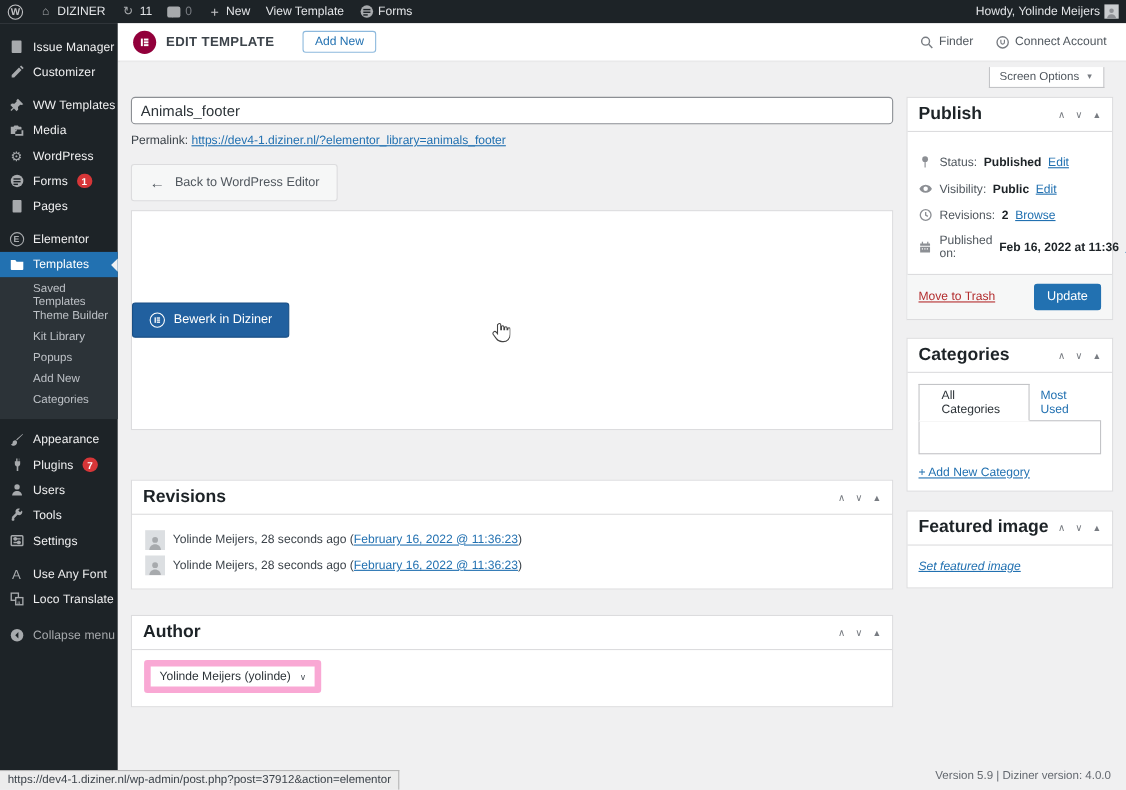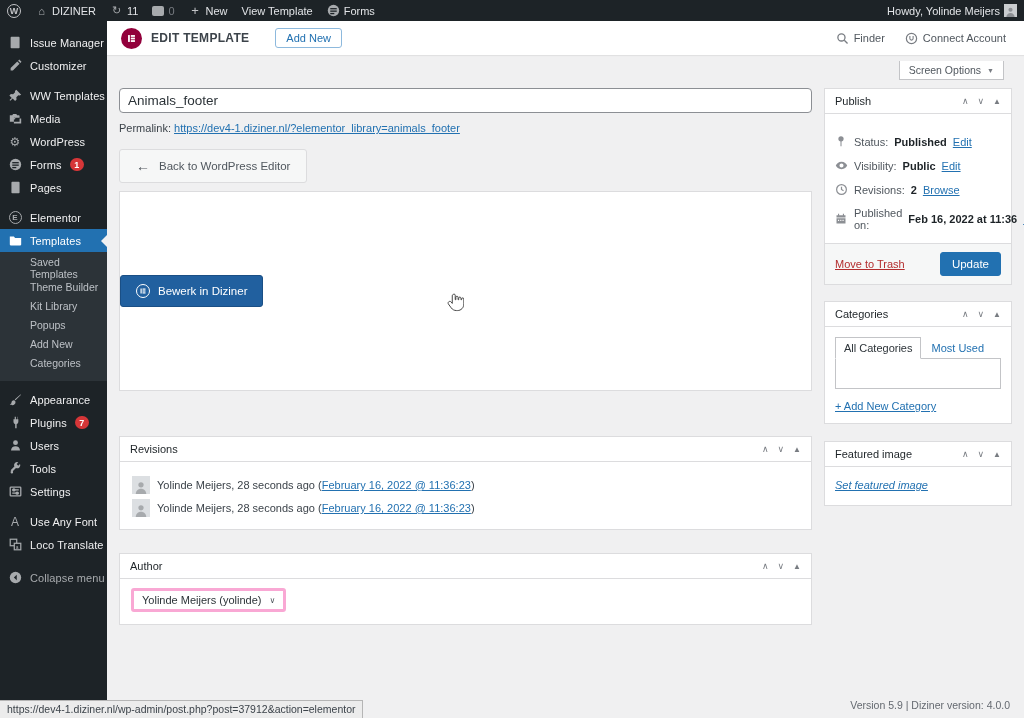--- a/index.html
+++ b/index.html
@@ -56,53 +56,53 @@
   .title-input { width:100%; height:25px; border:1px solid #8c8f94; border-radius:4px; padding:2px 8px; font-size:13.5px; color:#2c3338; background:#fff; font-family:inherit; }
   .permalink { margin-top:9px; font-size:11px; color:#3c434a; }
   .permalink a { text-decoration:underline; }
   .back-btn { margin-top:15px; display:inline-flex; align-items:center; gap:9px; background:#f6f7f7; border:1px solid #dcdcde; border-radius:3px; color:#50575e; font-size:11.5px; padding:8px 16px; cursor:pointer; font-family:inherit; }
   .editor-panel { margin-top:8px; height:200px; background:#fff; border:1px solid #dcdcde; display:flex; align-items:center; justify-content:flex-start; }
   .bewerk-btn { background:#21609f; border:1px solid #1a4f85; color:#fff; border-radius:3px; font-size:11.5px; padding:8px 15px; display:flex; align-items:center; gap:8px; cursor:pointer; font-family:inherit; }
   .bewerk-ico { width:14px; height:14px; border-radius:50%; border:1px solid #fff; display:flex; align-items:center; justify-content:center; }
 
   .panel { background:#fff; border:1px solid #dcdcde; }
   .panel-head { display:flex; align-items:center; padding:6px 10px; border-bottom:1px solid #dcdcde; }
-  .panel-title { font-size:11px; font-weight:normal; color:#1d2327; }
+  .panel-title { font-size:16px; font-weight:bold; color:#1d2327; }
   .panel-ctrls { margin-left:auto; display:flex; gap:9px; color:#787c82; font-size:9px; align-items:center; }
   .panel-ctrls span { cursor:pointer; }
   .panel-ctrls .tog { font-size:8px; }
 
   .revisions-panel { margin-top:45px; }
   .rev-body { padding:9px 12px 12px; }
   .rev-row { display:flex; align-items:center; gap:7px; margin-top:5px; font-size:11px; color:#3c434a; }
   .avatar { width:18px; height:18px; background:#dcdfe2; display:flex; align-items:flex-end; justify-content:center; overflow:hidden; flex:none; }
   .avatar svg { width:14px; height:14px; color:#a7aaad; }
   .rev-row a { text-decoration:underline; }
 
   .author-panel { margin-top:23px; }
   .author-body { padding:9px 11px 12px; }
-  .select-box { display:inline-flex; align-items:center; gap:8px; border:3px solid #f9a8d4; border-radius:3px; background:#fff; padding:3px 8px; font-size:11px; color:#2c3338; cursor:pointer; }
+  .select-box { display:inline-flex; align-items:center; gap:8px; border:6px solid #f9a8d4; border-radius:3px; background:#fff; padding:3px 8px; font-size:11px; color:#2c3338; cursor:pointer; }
   .select-box .chev { font-size:8px; color:#50575e; }
 
   
   .pub-body { padding:10px 10px 12px; }
   .preview-row { display:flex; justify-content:flex-end; }
   .preview-btn { background:#f6f7f7; border:1px solid #2271b1; color:#2271b1; border-radius:3px; font-size:11px; padding:4px 9px; cursor:pointer; font-family:inherit; }
   .pub-row { display:flex; align-items:center; gap:6px; margin-top:11px; font-size:11px; color:#50575e; }
   .pub-row b { color:#1d2327; }
   .pub-row a { text-decoration:underline; }
   .pico { width:13px; height:13px; color:#8c8f94; display:inline-flex; flex:none; }
   .pub-foot { border-top:1px solid #dcdcde; background:#f6f7f7; display:flex; align-items:center; justify-content:space-between; padding:8px 10px;gap:12px; }
   .trash-link { color:#b32d2e; font-size:11px; text-decoration:underline; }
   .update-btn { background:#2271b1; border:1px solid #2271b1; color:#fff; border-radius:3px; font-size:11.5px; padding:5px 11px; cursor:pointer; font-family:inherit; }
 
   .cat-panel { margin-top:16px; }
   .cat-body { padding:10px; }
   .cat-tabs { display:flex; align-items:flex-end; font-size:11px; position:relative; z-index:1; }
-  .cat-tab-active { background:#fff; border:1px solid #c3c4c7; border-bottom-color:#fff; padding:4px 8px; color:#2c3338; margin-bottom:-1px; cursor:pointer; }
+  .cat-tab-active { background:#fff; border:1px solid #c3c4c7; border-bottom-color:#fff; padding:4px 20px; color:#2c3338; margin-bottom:-1px; cursor:pointer; }
   .cat-tab-link { color:#2271b1; padding:4px 10px; cursor:pointer; }
   .cat-list { border:1px solid #c3c4c7; height:31px; background:#fff; }
   .cat-add { display:inline-block; margin-top:11px; font-size:11px; text-decoration:underline; }
 
   .feat-panel { margin-top:17px; }
   .feat-body { padding:11px 10px 13px;font-style:italic; }
   .feat-body a { font-size:11px; text-decoration:underline; }
 
   
   .version { position:absolute; right:14px; bottom:7px; font-size:10.5px; color:#646970; }

